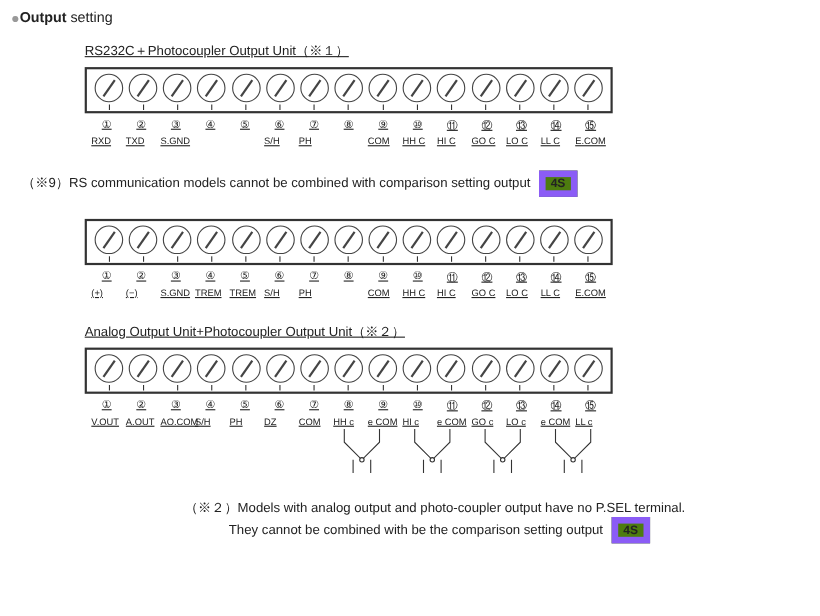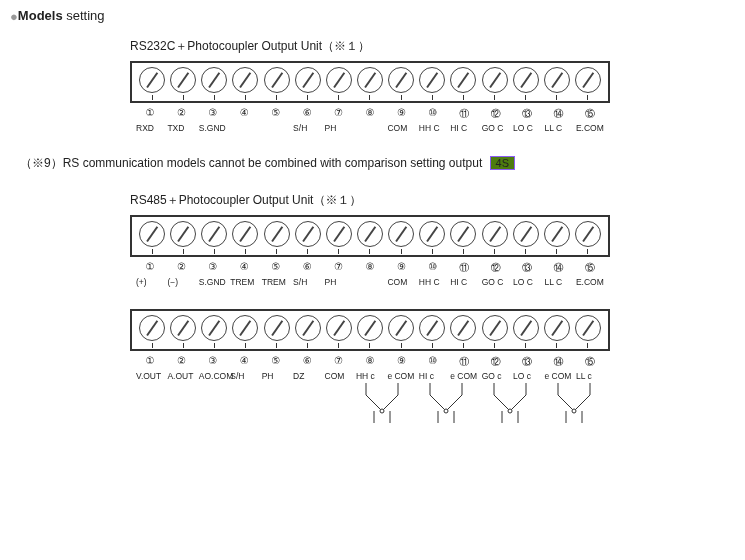--- a/index.html
+++ b/index.html
@@ -15,22 +15,23 @@
       font-size: 13px;
       margin-bottom: 14px;
     }
     .bullet {
       color: #999;
       font-size: 13px;
       vertical-align: middle;
     }
     .section-header strong { font-weight: bold; }
     .unit-block {
-      margin-left: 120px;
+      margin-left: 67px;
       margin-bottom: 22px;
+      text-decoration: underline;
     }
     .unit-title {
       font-size: 12px;
       margin-bottom: 6px;
       font-weight: normal;
     }
     .terminal-strip {
       border: 2px solid #333;
       background: #fff;
       display: flex;
@@ -105,36 +106,36 @@
       font-size: 12px;
     }
     .note-line2 {
       margin-left: 158px;
       font-size: 12px;
       margin-top: 12px;
     }
     .badge4s {
       display: inline-block;
       background: #4d7c0f;
-      border: 1px solid #8b5cf6;
+      border: 6px solid #8b5cf6;
       padding: 0 5px;
       font-size: 11px;
       margin-left: 4px;
-      font-weight: normal;
+      font-weight: bold;
     }
     .relay-svg {
       margin-top: 2px;
       width: 480px;
     }
   </style>
 </head>
 <body>
 
 <div class="section-header">
-  <span class="bullet">●</span><strong>Models</strong><span> setting</span>
+  <span class="bullet">●</span><strong>Output</strong><span> setting</span>
 </div>
 
 <div class="unit-block">
   <div class="unit-title">RS232C＋Photocoupler Output Unit（※１）</div>
   <div class="terminal-strip">
     <div class="screw-row">
         <div class="screw"></div>
         <div class="screw"></div>
         <div class="screw"></div>
         <div class="screw"></div>
@@ -203,21 +204,20 @@
       <div class="lbl">E.COM</div>
     </div>
 </div>
 
 <div class="note-line">
   <span>（※9）RS communication models cannot be combined with comparison setting output</span>
   <span class="badge4s">4S</span>
 </div>
 
 <div class="unit-block">
-  <div class="unit-title">RS485＋Photocoupler Output Unit（※１）</div>
   <div class="terminal-strip">
     <div class="screw-row">
         <div class="screw"></div>
         <div class="screw"></div>
         <div class="screw"></div>
         <div class="screw"></div>
         <div class="screw"></div>
         <div class="screw"></div>
         <div class="screw"></div>
         <div class="screw"></div>
@@ -277,20 +277,21 @@
       <div class="lbl">HH C</div>
       <div class="lbl">HI C</div>
       <div class="lbl">GO C</div>
       <div class="lbl">LO C</div>
       <div class="lbl">LL C</div>
       <div class="lbl">E.COM</div>
     </div>
 </div>
 
 <div class="unit-block" style="margin-bottom:0;">
+  <div class="unit-title">Analog Output Unit+Photocoupler Output Unit（※２）</div>
   <div class="terminal-strip">
     <div class="screw-row">
         <div class="screw"></div>
         <div class="screw"></div>
         <div class="screw"></div>
         <div class="screw"></div>
         <div class="screw"></div>
         <div class="screw"></div>
         <div class="screw"></div>
         <div class="screw"></div>
@@ -376,13 +377,18 @@
 
       <path d="M 428 0 L 428 12 L 444 28 L 460 12 L 460 0"></path>
       <path d="M 436 28 L 436 40"></path>
       <path d="M 452 28 L 452 40"></path>
       <circle cx="444" cy="28" r="2" fill="#fff"></circle>
     </g>
   </svg>
 </div>
 
 <div class="note-line2">
+  <div>（※２）Models with analog output and photo-coupler output have no P.SEL terminal.</div>
+  <div style="padding-left:40px;">
+    <span>They cannot be combined with be the comparison setting output</span>
+    <span class="badge4s">4S</span>
+  </div>
 </div>
 
 </body></html>

